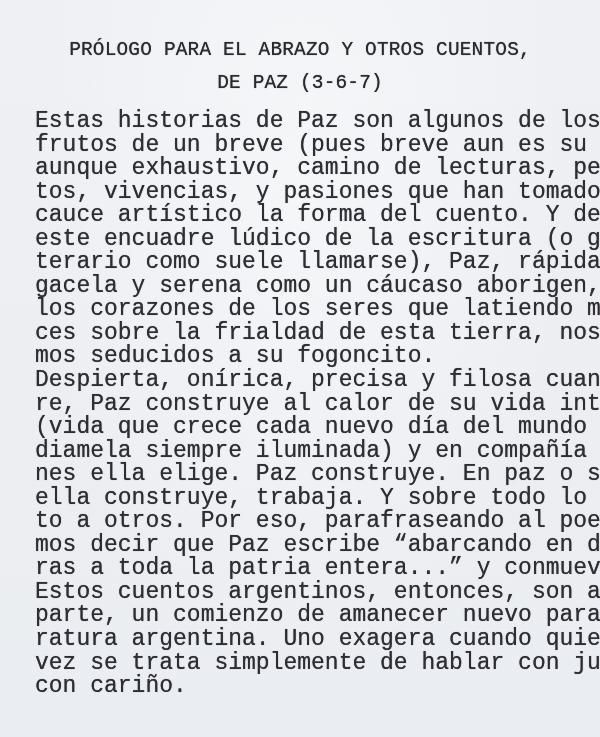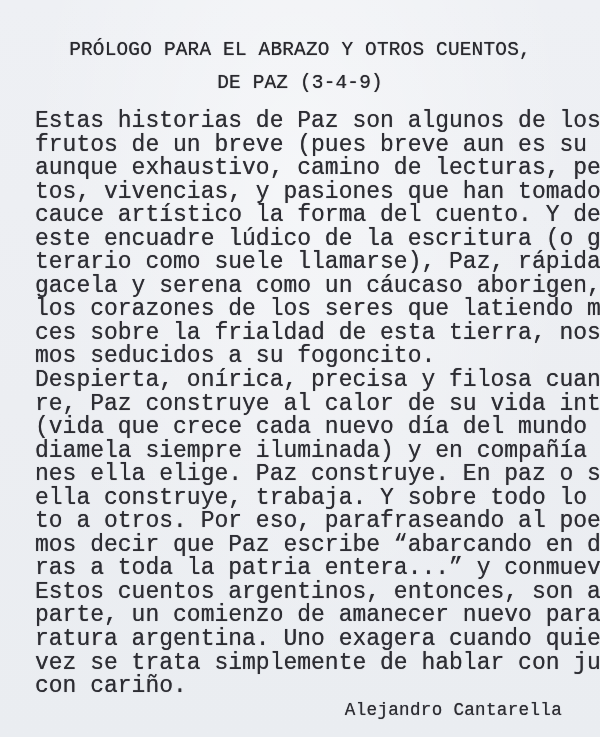--- a/index.html
+++ b/index.html
@@ -53,21 +53,21 @@
     white-space: pre;
     color: #2d2d33;
     text-shadow: 0 0 0.7px rgba(45,45,51,0.8);
   }
 </style>
 </head>
 <body>
 
 <div class="paper">
   <div class="doc-title">PRÓLOGO PARA EL ABRAZO Y OTROS CUENTOS,
-DE PAZ (3-4-9)</div>
+DE PAZ (3-6-7)</div>
 
   <div class="doc-body">Estas historias de Paz son algunos de los primeros
 frutos de un breve (pues breve aun es su vida),
 aunque exhaustivo, camino de lecturas, pensamien-
 tos, vivencias, y pasiones que han tomado como
 cauce artístico la forma del cuento. Y dentro de
 este encuadre lúdico de la escritura (o género li-
 terario como suele llamarse), Paz, rápida como una
 gacela y serena como un cáucaso aborigen, inflama
 los corazones de los seres que latiendo muchas ve-
@@ -81,14 +81,13 @@
 ella construye, trabaja. Y sobre todo lo hace jun-
 to a otros. Por eso, parafraseando al poeta, pode-
 mos decir que Paz escribe “abarcando en dos ribe-
 ras a toda la patria entera...” y conmueve.
 Estos cuentos argentinos, entonces, son apenas una
 parte, un comienzo de amanecer nuevo para la lite-
 ratura argentina. Uno exagera cuando quiere. Esta
 vez se trata simplemente de hablar con justeza. Y
 con cariño.</div>
 
-  <div class="doc-signature">Alejandro Cantarella</div>
 </div>
 
 </body></html>

